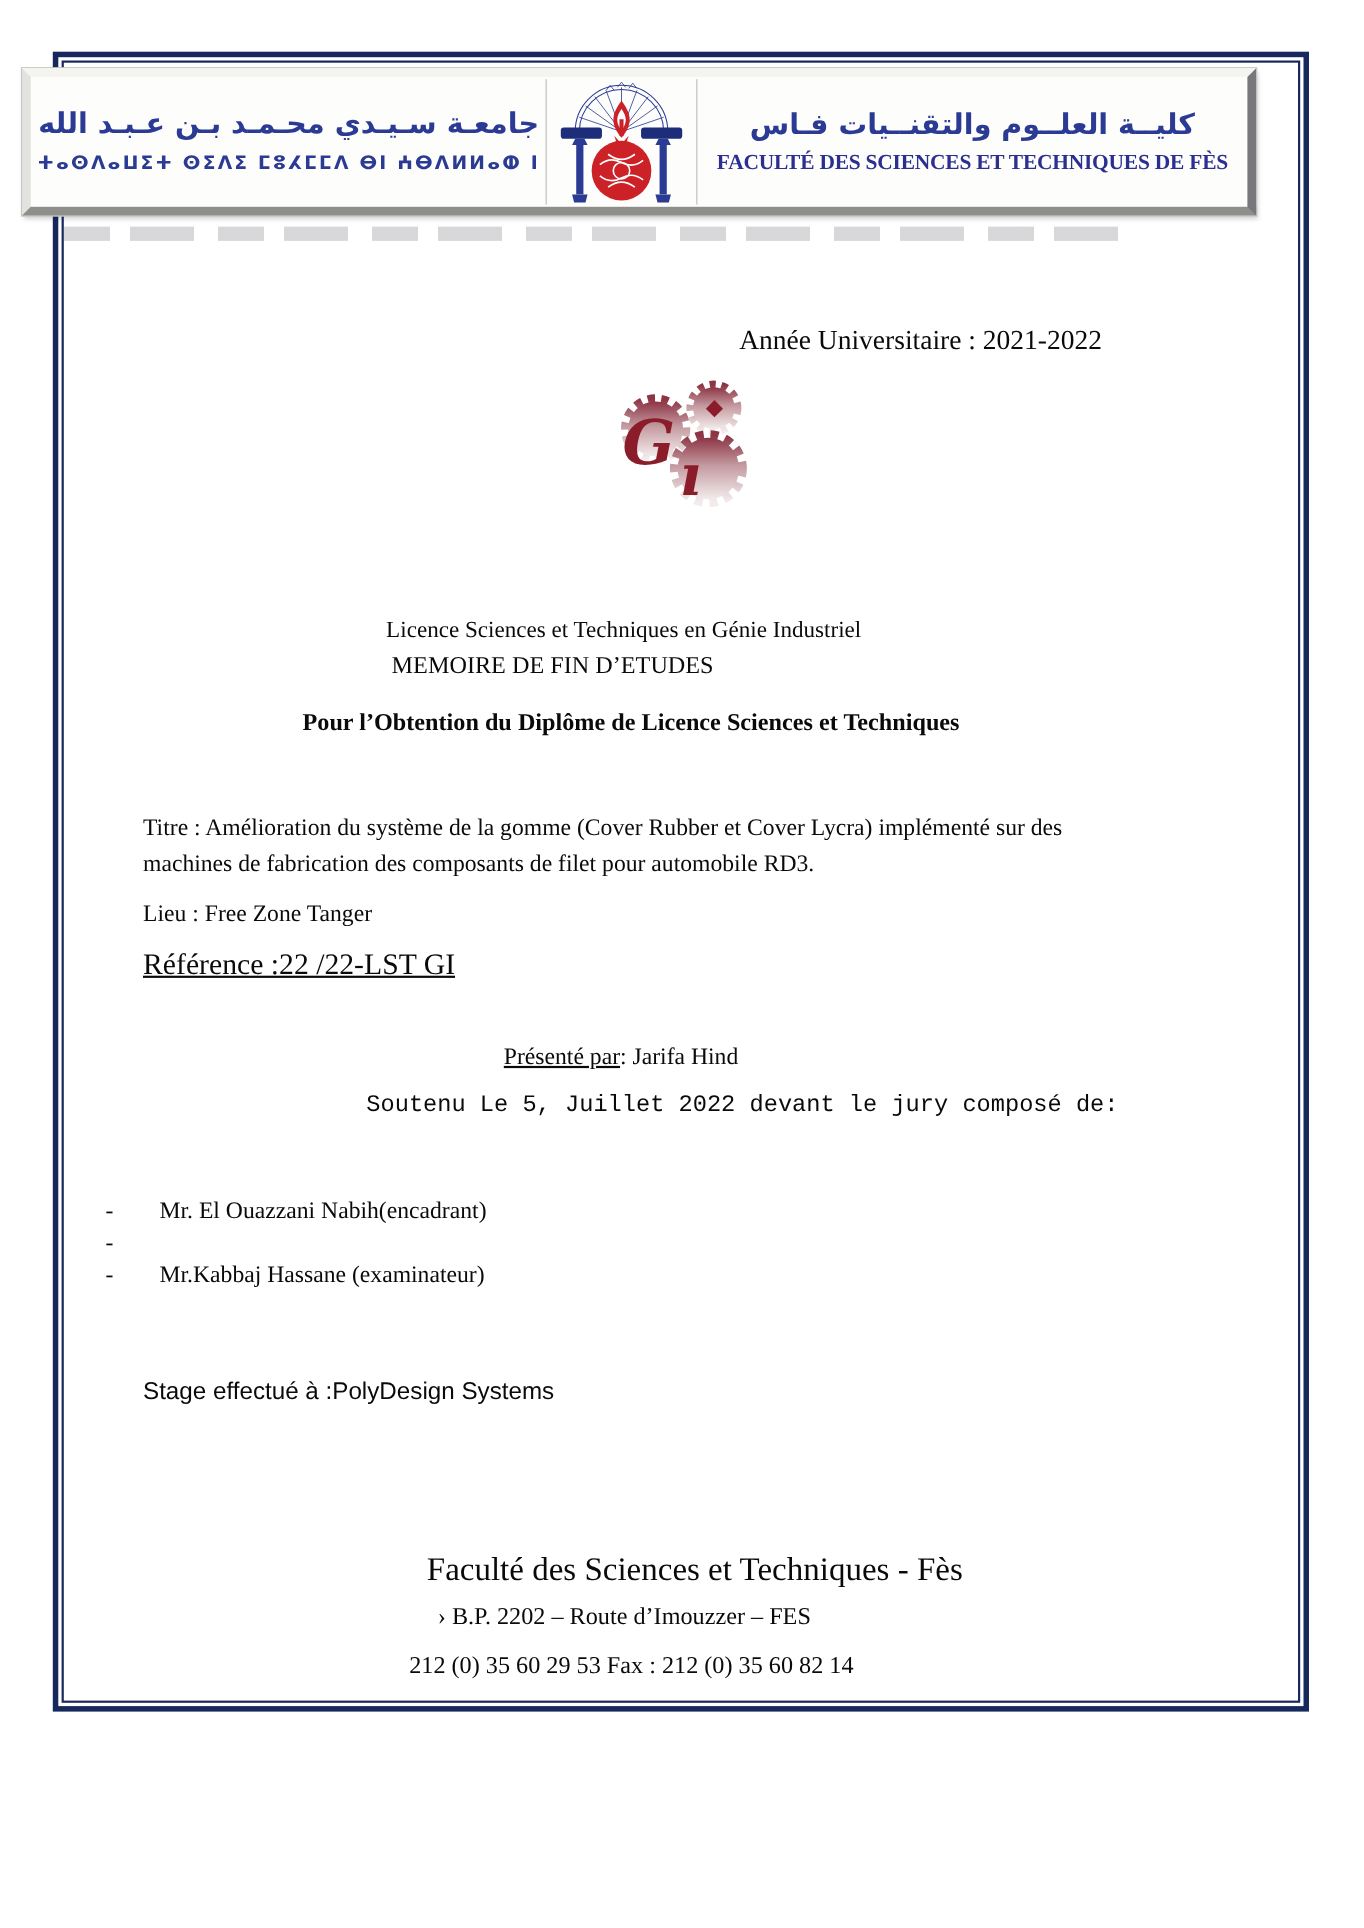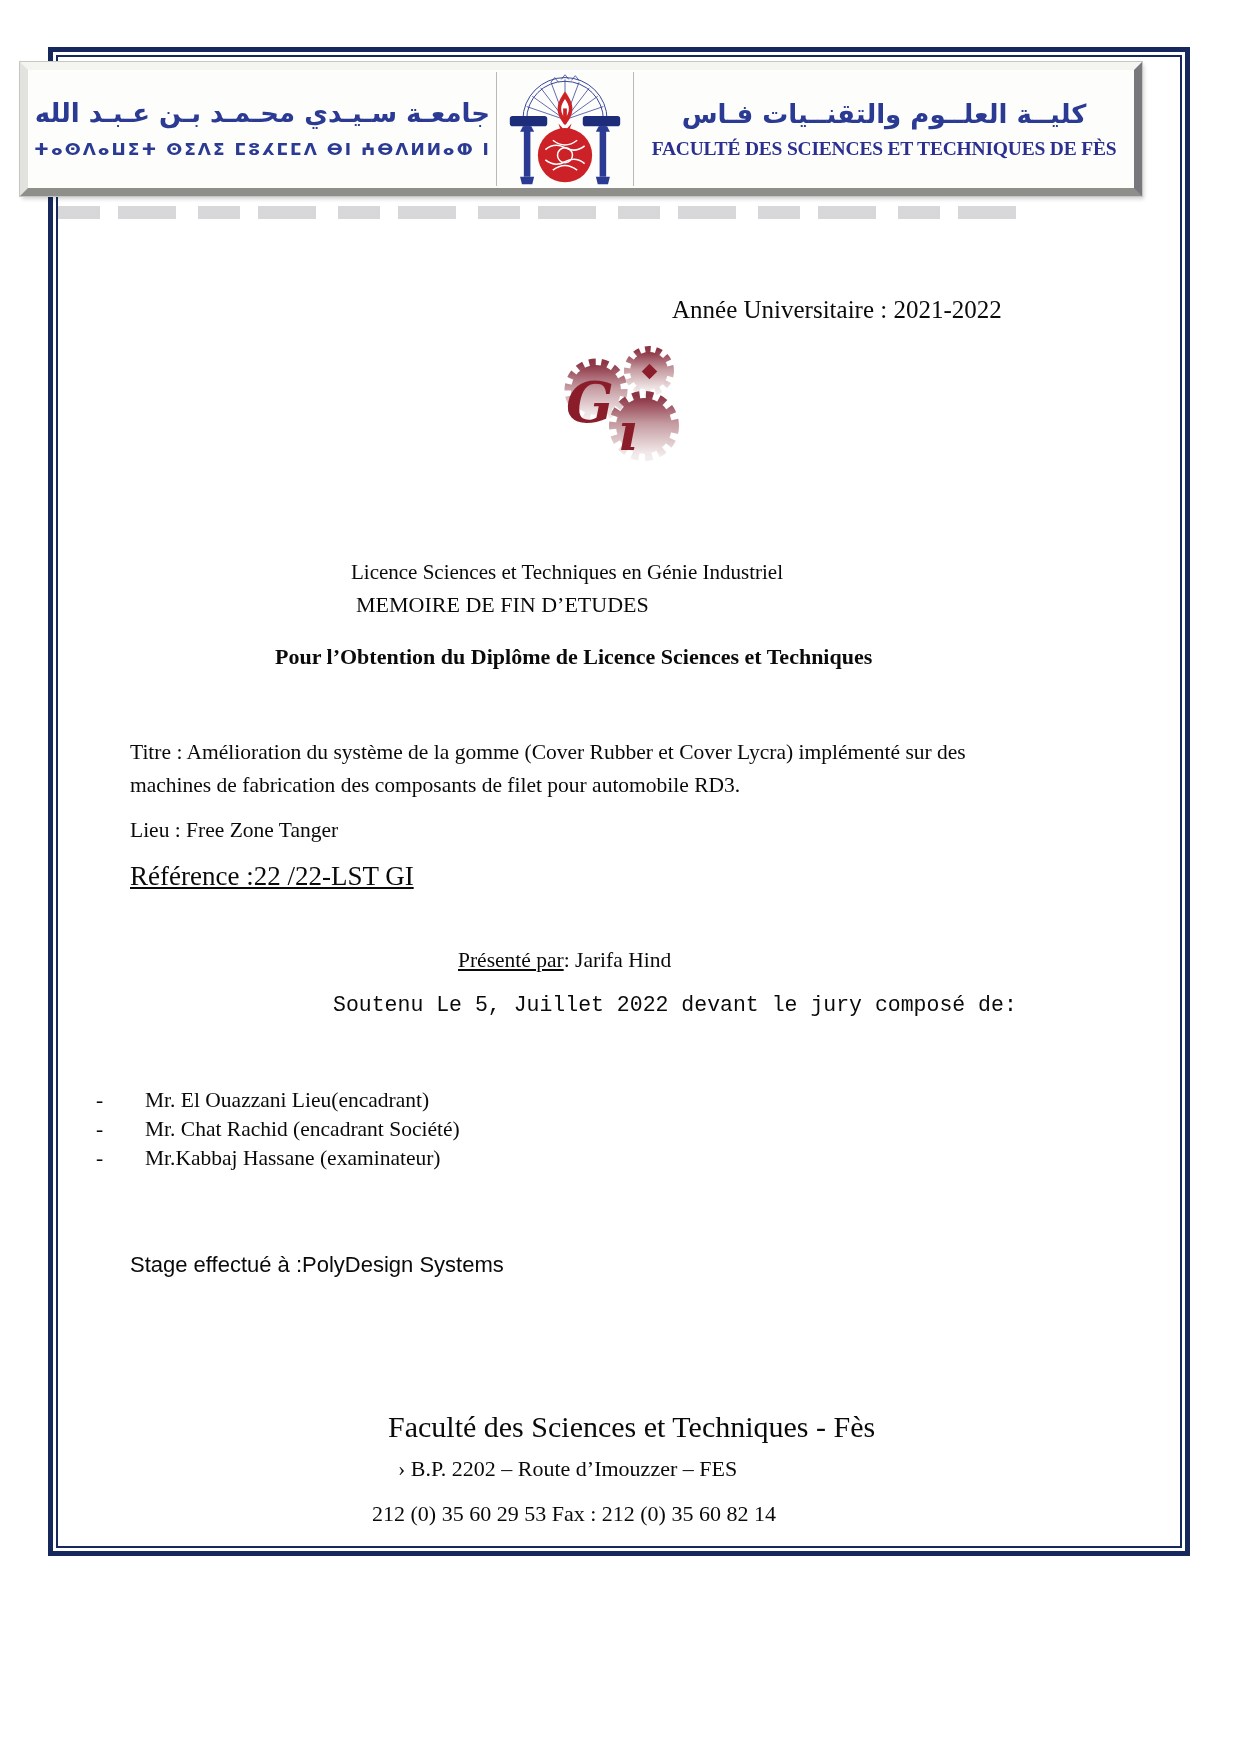--- a/index.html
+++ b/index.html
@@ -212,25 +212,24 @@
 <div class="t reference">Référence :22 /22-LST GI</div>
 
 <div class="t presented">
   <span class="u">Présenté par</span><span>: Jarifa Hind</span>
 </div>
 <div class="t defense">Soutenu Le 5, Juillet 2022 devant le jury composé de:</div>
 
 <div class="jury">
   <div class="jury-row">
     <span class="jury-dash">-</span>
-    <span>Mr. El Ouazzani Lieu(encadrant)</span>
+    <span>Mr. El Ouazzani Nabih(encadrant)</span>
   </div>
   <div class="jury-row">
     <span class="jury-dash">-</span>
-    <span>Mr. Chat Rachid (encadrant Société)</span>
   </div>
   <div class="jury-row">
     <span class="jury-dash">-</span>
     <span>Mr.Kabbaj Hassane (examinateur)</span>
   </div>
 </div>
 
 <div class="t internship">Stage effectué à :PolyDesign Systems</div>
 
 <div class="t footer1">Faculté des Sciences et Techniques -  Fès</div>

